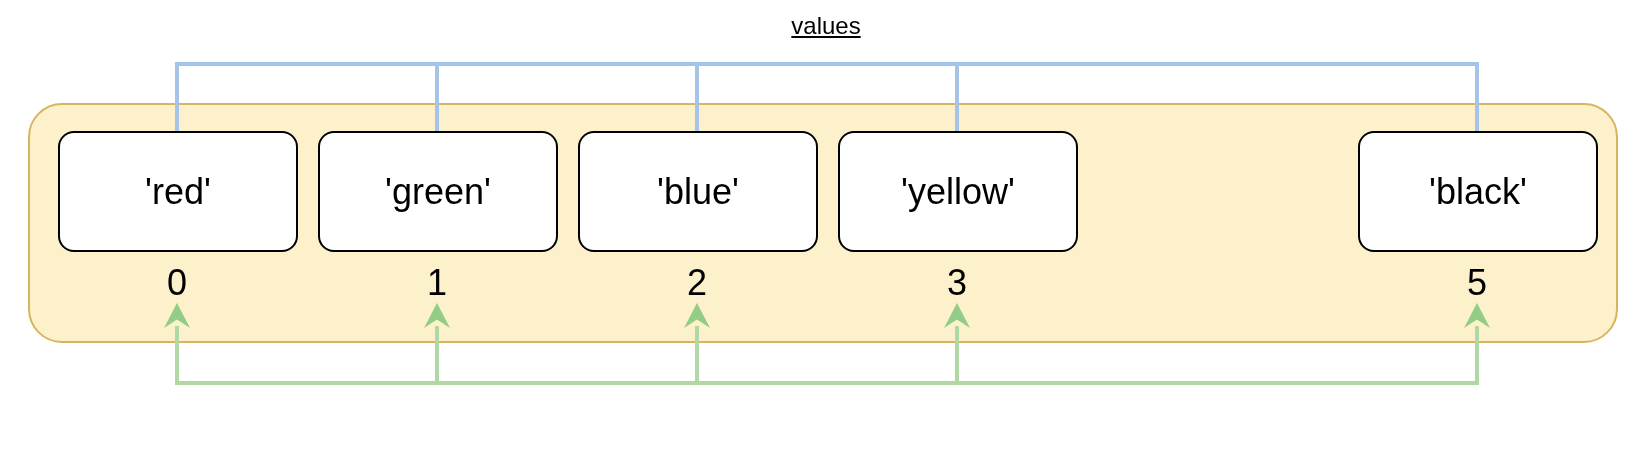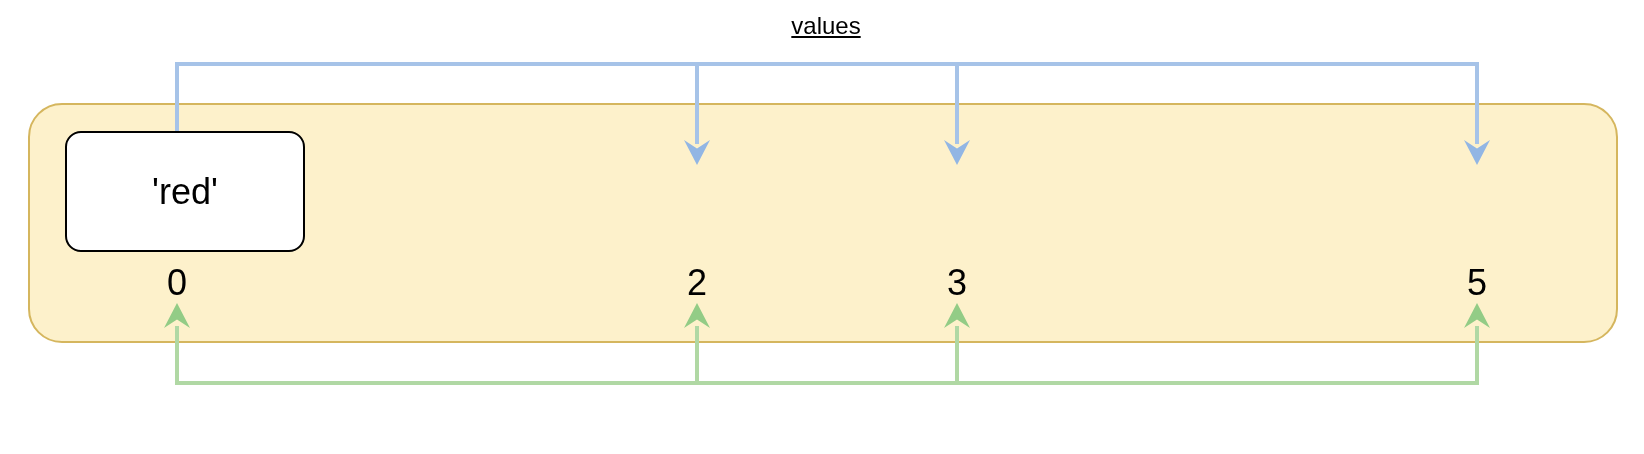--- a/index.html
+++ b/index.html
@@ -80,21 +80,21 @@
     left: calc(50% - 13px);
     top: 140px;
     width: 26px;
     height: 25px;
     background: var(--values-arrowhead);
     clip-path: polygon(0% 0%, 50% 34%, 100% 0%, 50% 100%);
   }
 
   .value-box {
     position: absolute;
-    left: 8px;
+    left: 1px;
     top: 131px;
     width: 240px;
     height: 121px;
     background: var(--box-fill);
     border: 2.5px solid var(--box-border);
     border-radius: 16px;
     display: flex;
     align-items: center;
     justify-content: center;
   }
@@ -149,40 +149,59 @@
     <div class="value-drop"></div>
     <div class="value-head"></div>
     <div class="value-box">
       <span class="value-text">'red'</span>
     </div>
     <div class="index-label">0</div>
     <div class="index-head"></div>
     <div class="index-rise"></div>
   </div>
 
+  <div class="cell" style="--cx:437px">
+    <div class="value-drop"></div>
+    <div class="value-head"></div>
+    <div class="value-box">
+      <span class="value-text">'green'</span>
+    </div>
+    <div class="index-label">1</div>
+    <div class="index-head"></div>
+    <div class="index-rise"></div>
+  </div>
 
   <div class="cell" style="--cx:697px">
     <div class="value-drop"></div>
     <div class="value-head"></div>
+    <div class="value-box">
+      <span class="value-text">'blue'</span>
+    </div>
     <div class="index-label">2</div>
     <div class="index-head"></div>
     <div class="index-rise"></div>
   </div>
 
   <div class="cell" style="--cx:957px">
     <div class="value-drop"></div>
     <div class="value-head"></div>
+    <div class="value-box">
+      <span class="value-text">'yellow'</span>
+    </div>
     <div class="index-label">3</div>
     <div class="index-head"></div>
     <div class="index-rise"></div>
   </div>
 
 
   <div class="cell" style="--cx:1477px">
     <div class="value-drop"></div>
     <div class="value-head"></div>
+    <div class="value-box">
+      <span class="value-text">'black'</span>
+    </div>
     <div class="index-label">5</div>
     <div class="index-head"></div>
     <div class="index-rise"></div>
   </div>
 
 
 </div>
 
 </body></html>

